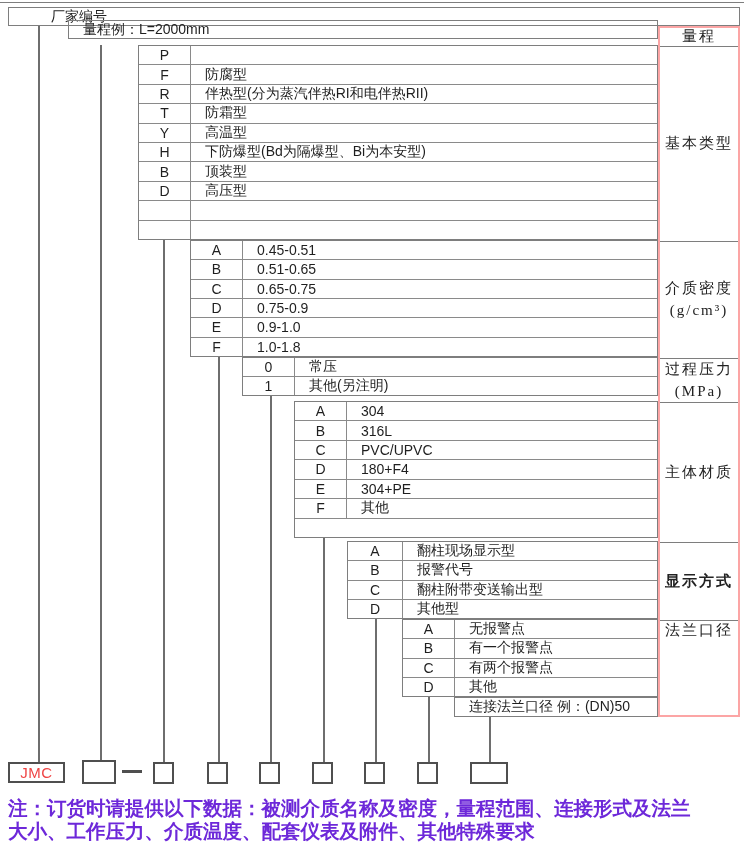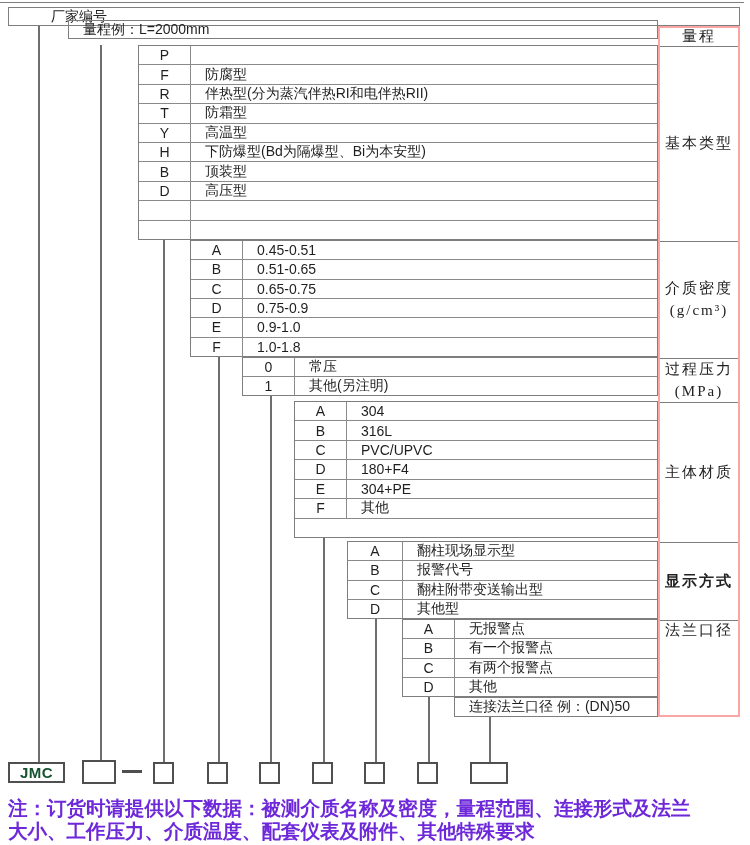--- a/index.html
+++ b/index.html
@@ -21,21 +21,21 @@
   .desc{flex:1;display:flex;align-items:center;padding-left:14px;white-space:nowrap;overflow:hidden;}
   .fullcell{flex:1;display:flex;align-items:center;padding-left:14px;white-space:nowrap;}
   .labelcol{position:absolute;left:658px;top:26px;width:82px;height:691px;border:2px solid #fca5a5;
             box-sizing:border-box;display:flex;flex-direction:column;background:#fff;
             font-family:"Liberation Serif",serif;font-size:15px;letter-spacing:2px;color:#222;}
   .lcell{flex:none;border-bottom:1px solid #7e7e7e;box-sizing:border-box;display:flex;
          flex-direction:column;align-items:center;justify-content:center;line-height:1.45;text-align:center;}
   .lcell:last-child{border-bottom:none;}
   .bbox{position:absolute;border:2px solid #4f4f4f;box-sizing:border-box;background:#fff;
         display:flex;align-items:center;justify-content:center;}
-  .jmc{font-weight:bold;font-size:15px;color:#14532d;letter-spacing:0.5px;}
+  .jmc{font-weight:normal;font-size:15px;color:#ef4444;letter-spacing:0.5px;}
   .dash{position:absolute;left:122px;top:770px;width:20px;height:2.5px;background:#4f4f4f;}
   .note{position:absolute;left:8px;top:797px;width:740px;color:#6d28d9;font-weight:bold;
         font-size:19.5px;line-height:23px;white-space:nowrap;}
 </style>
 </head>
 <body>
 
 <div class="stage">
 
   <div class="hline" style="left:0;top:2px;width:744px;"></div>

